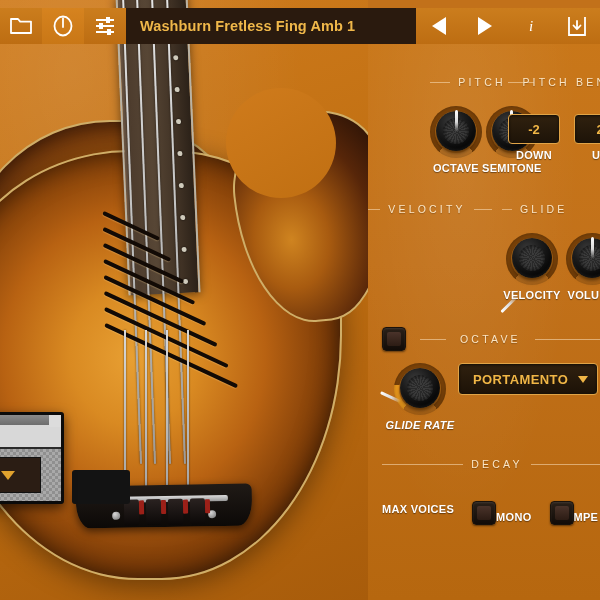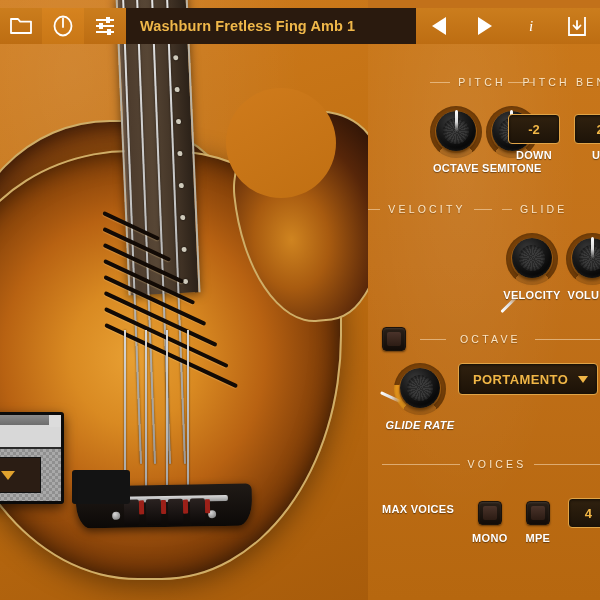--- a/index.html
+++ b/index.html
@@ -350,21 +350,21 @@
     cursor: text;
   }
   .field-label {
     margin-top: 5px;
     color: #fff; font-size: 11px; font-weight: bold;
     letter-spacing: 0.3px; white-space: nowrap;
     text-shadow: 0 1px 1px rgba(0,0,0,0.45);
   }
 
   
-  .toggle-wrap { display: flex; flex-direction: column; align-items: center; }
+  .toggle-wrap { display: flex; flex-direction: row; align-items: center; }
   .toggle {
     width: 24px; height: 24px;
     border-radius: 4px;
     background: linear-gradient(180deg,#2a2018 0%, #120c08 100%);
     border: 1px solid #1a120b;
     box-shadow: inset 0 1px 2px rgba(255,255,255,0.10), 0 1px 2px rgba(0,0,0,0.5);
     position: relative;
     cursor: pointer;
   }
   .toggle::after {
@@ -581,21 +581,21 @@
         <div class="dropdown" style="width:140px; ">
           <span>PORTAMENTO</span>
           <span class="dd-caret"></span>
         </div>
       </div>
     </div>
 
     <div class="section" style="left:14px; top:420px; width:230px;">
       <div class="sec-head">
         <div class="sec-rule"></div>
-        <div class="sec-title">VOICES</div>
+        <div class="sec-title">DECAY</div>
         <div class="sec-rule"></div>
       </div>
       <div class="row" style="margin-top:26px; gap:18px; align-items:flex-start;">
         <div class="field-wrap">
           <div class="field-label">MAX VOICES</div>
         </div>
         <div class="toggle-wrap" style="margin-top:3px;">
           <div class="toggle"></div>
           <div class="toggle-label">MONO</div>
         </div>

